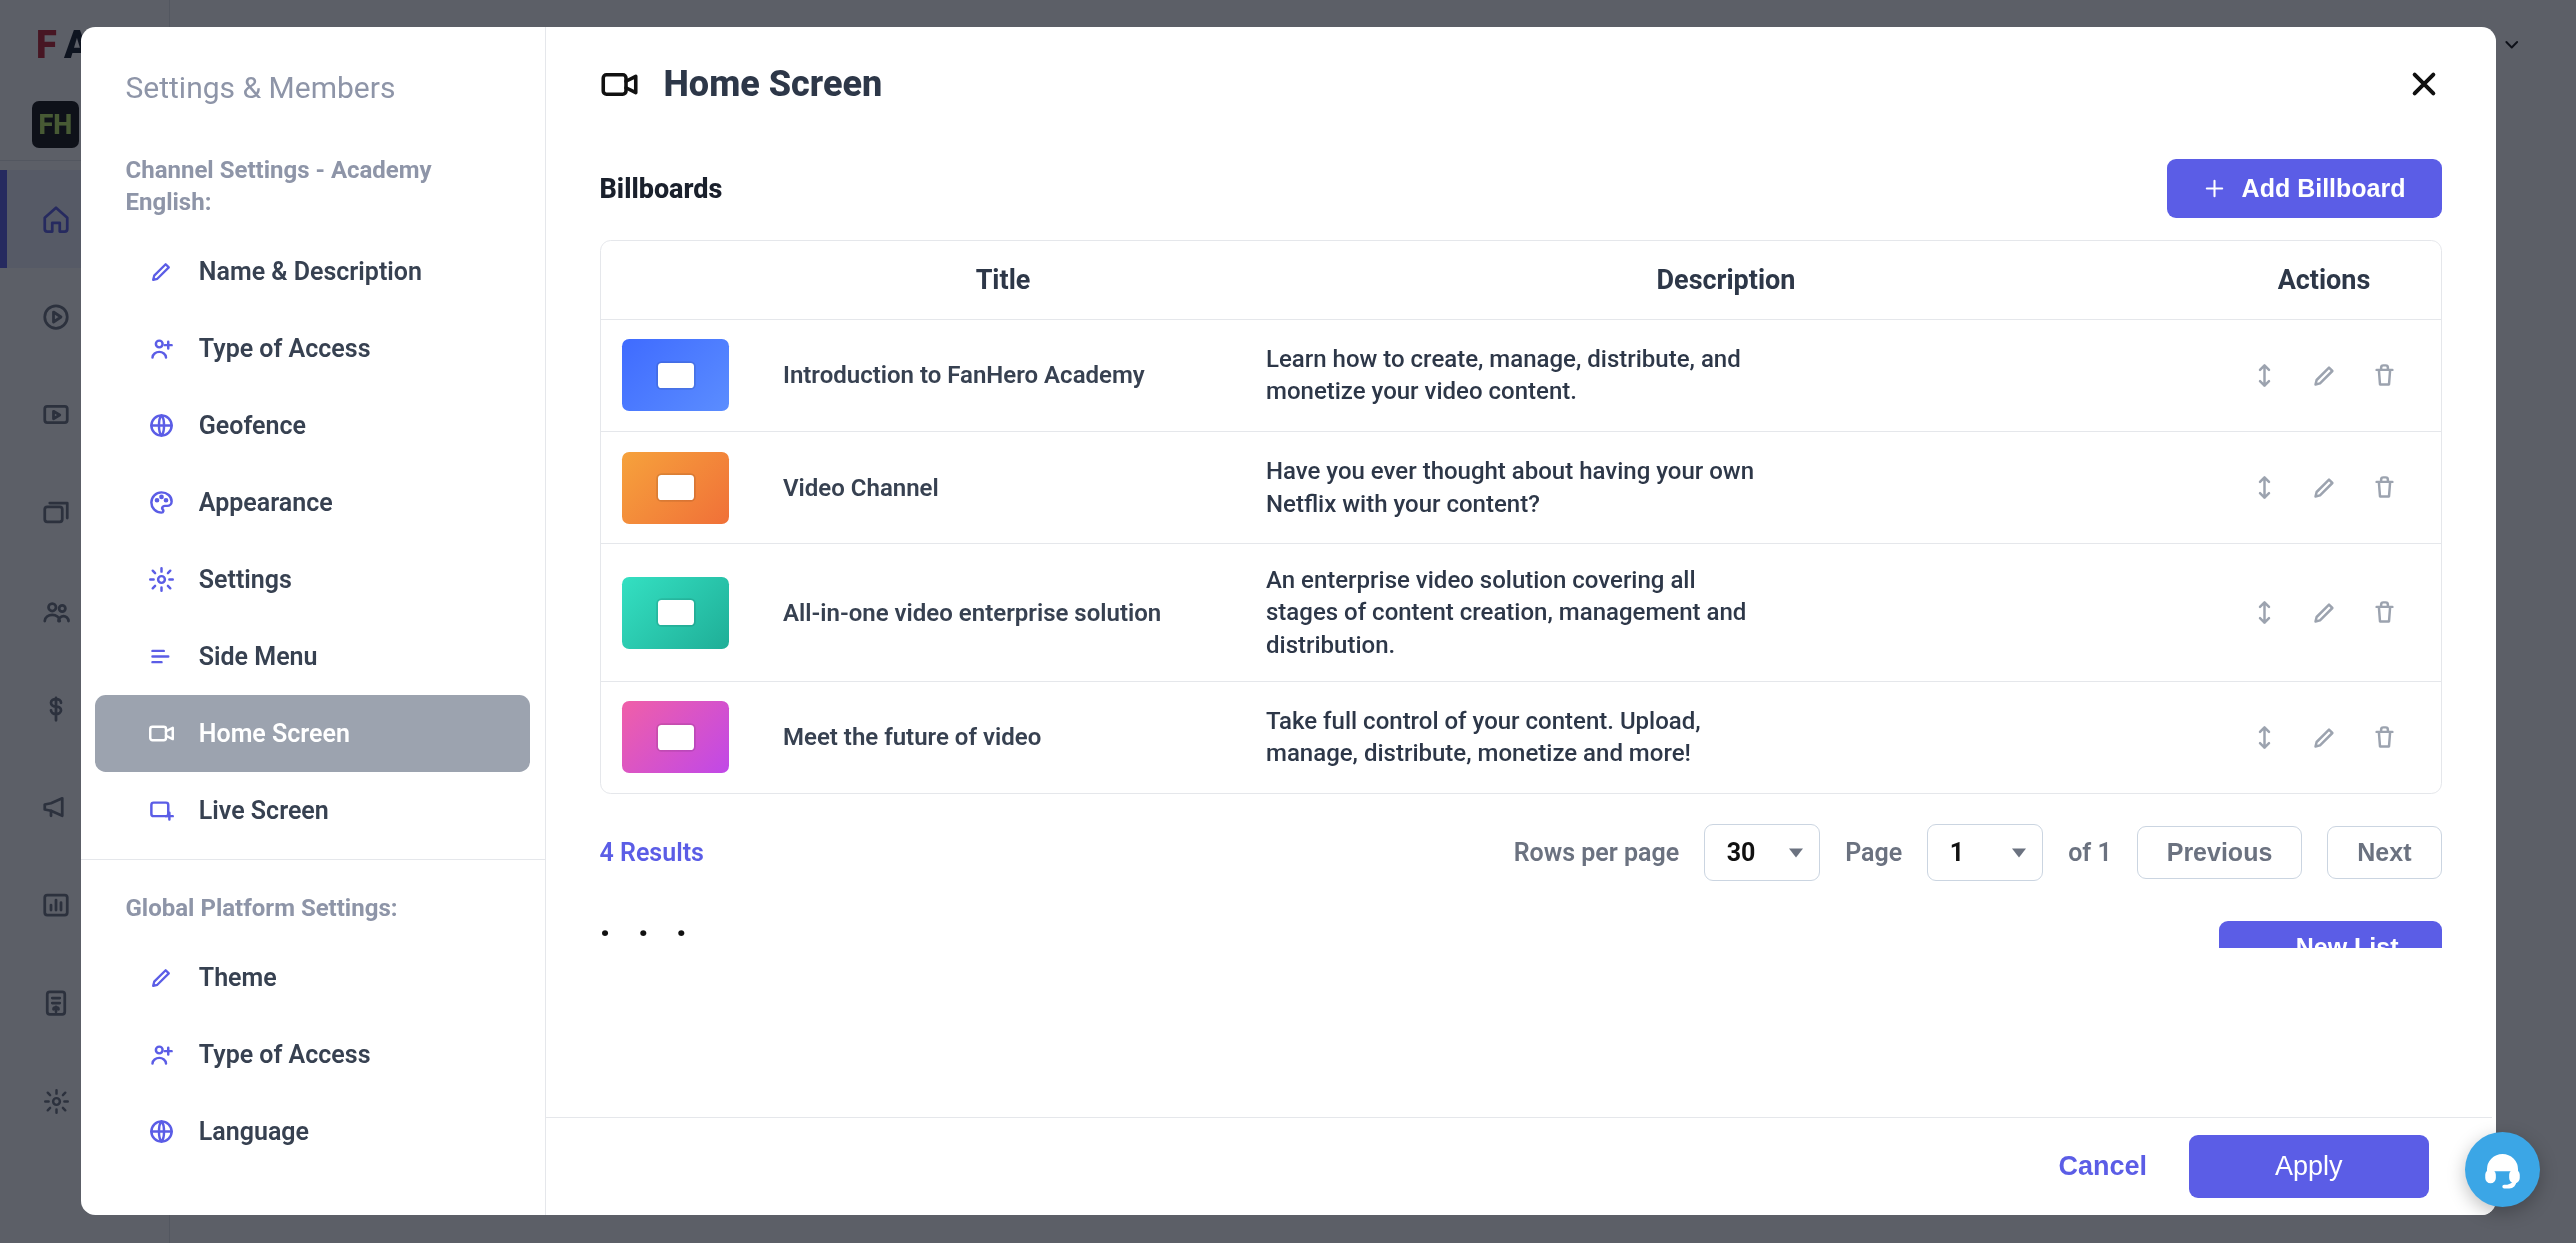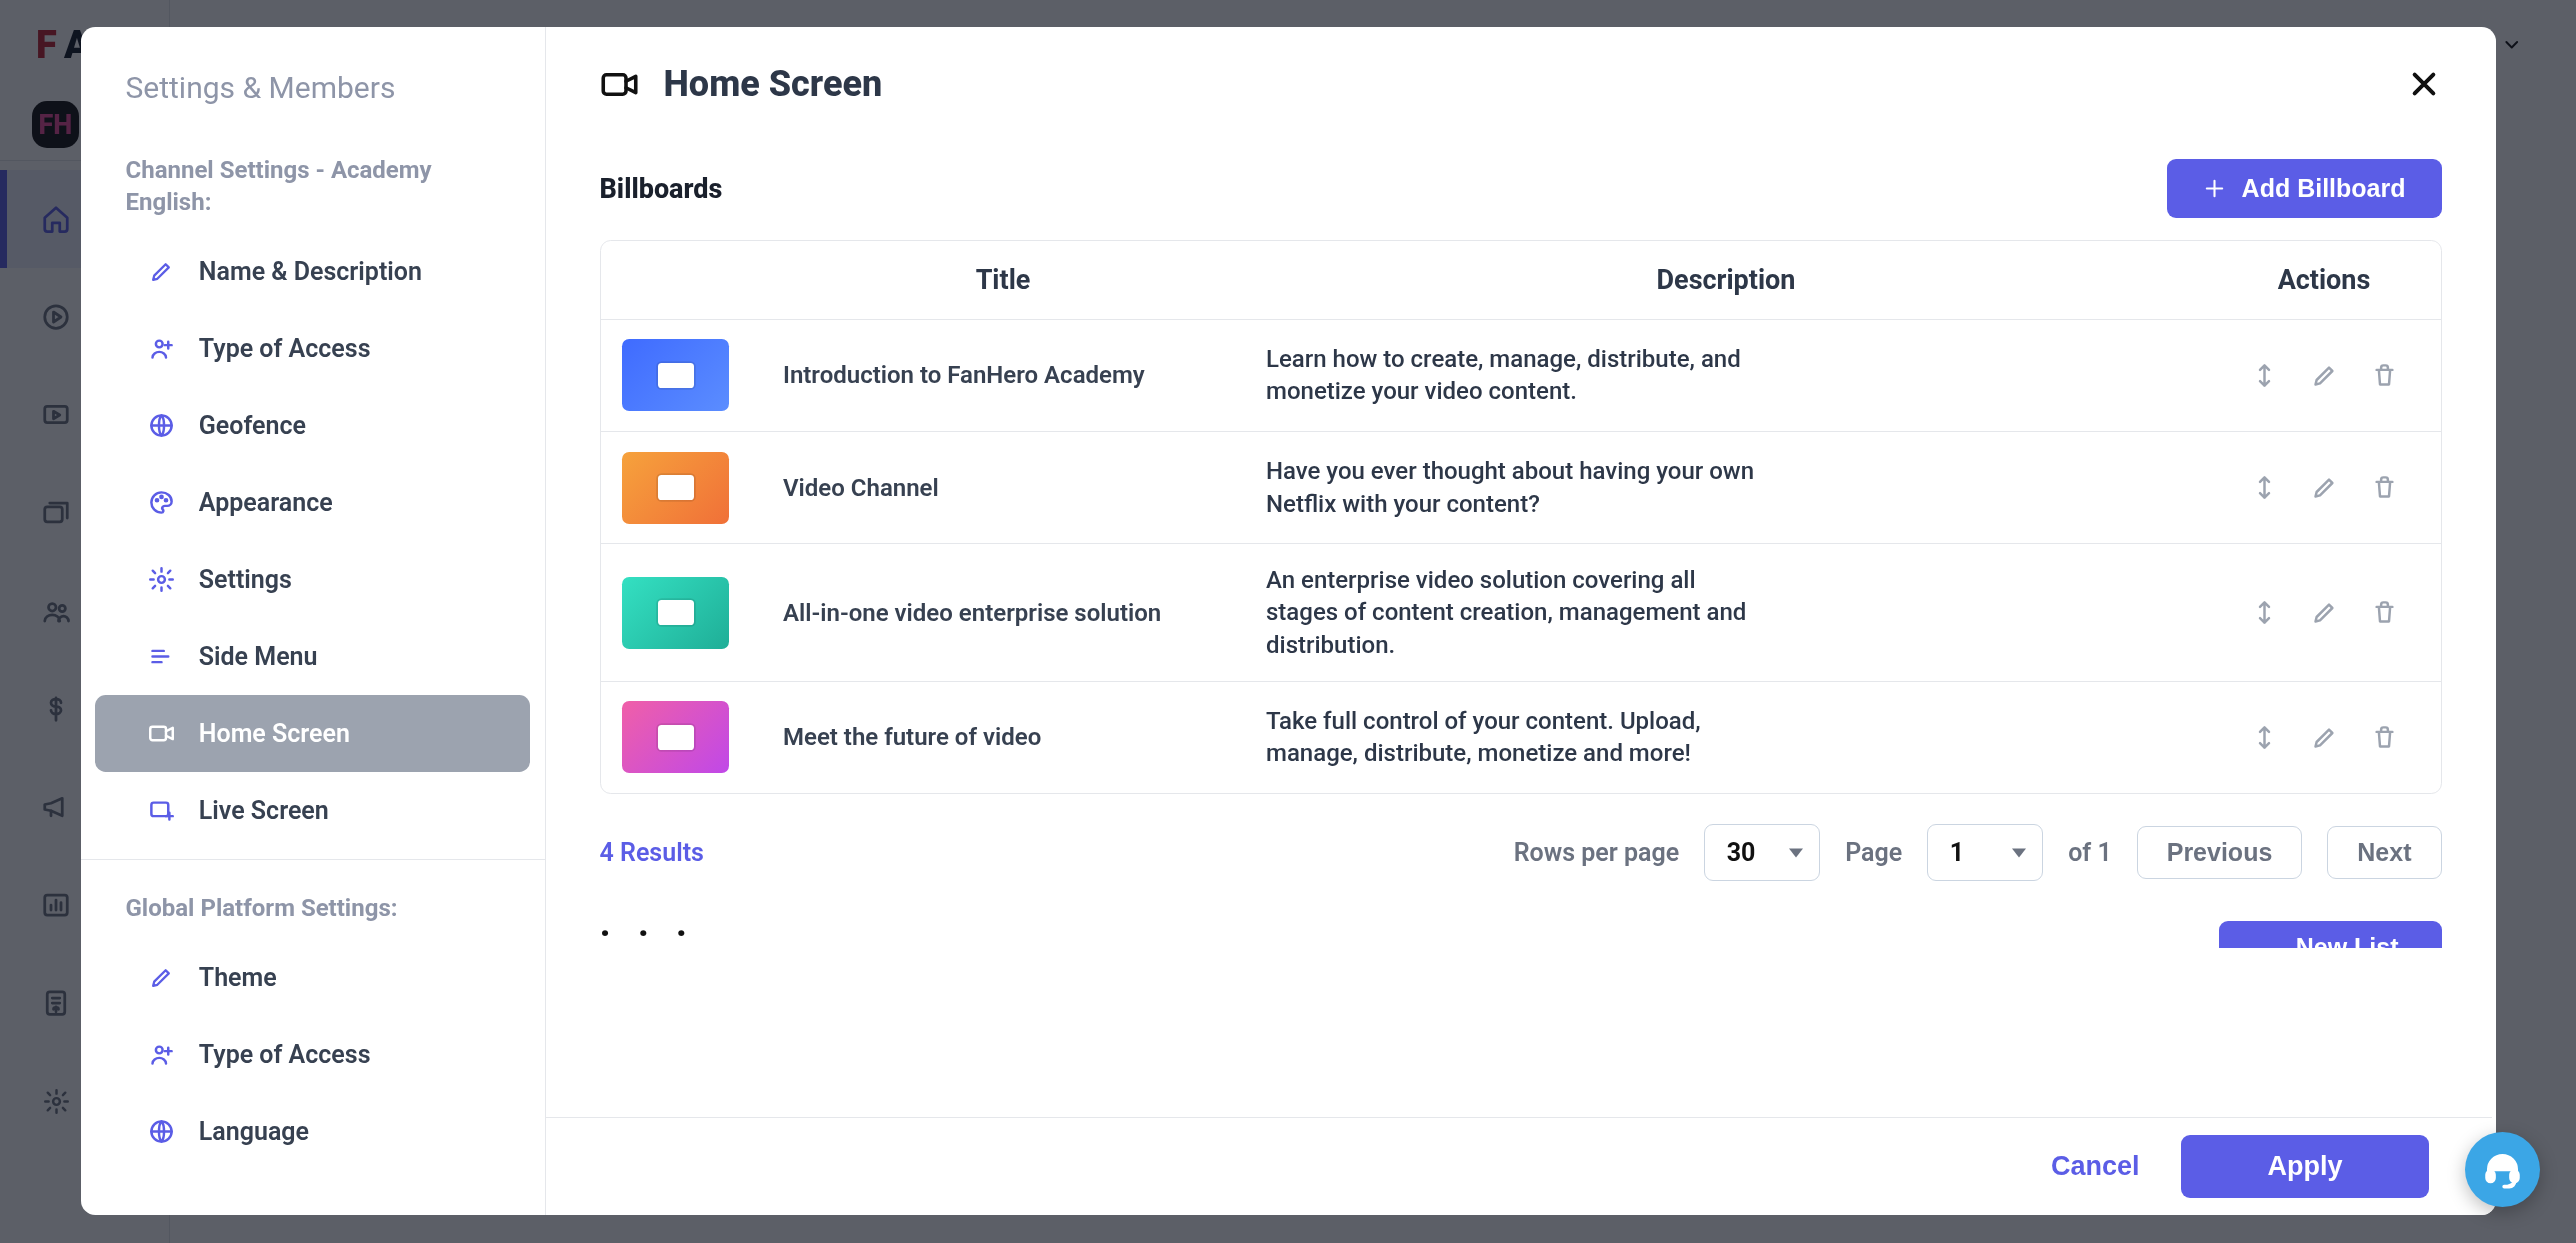--- a/index.html
+++ b/index.html
@@ -31,21 +31,21 @@
   .app-nav {
     width: 170px; min-width: 170px;
     background: #fff;
     border-right: 0.9px solid var(--divider);
     padding-top: 0;
   }
   .app-logo-row { height: 89px; display:flex; align-items:center; padding-left:36px; gap:7.2px;}
   .app-logo-f { font-weight:900; font-size:38px; color:#c01f2e;}
   .app-logo-rest { font-weight:900; font-size:38px; color:#111827; letter-spacing:-0.9px;}
   .app-brand-row { height: 72px; display:flex; align-items:center; padding-left:32px; gap:18px; border-bottom:0.9px solid var(--divider);}
-  .brand-square { width:47px; height:47px; background:#111; color:#ec4899; font-weight:800; font-size:27px; display:flex; align-items:center; justify-content:center; border-radius:15px;}
+  .brand-square { width:47px; height:47px; background:#111; color:#bef264; font-weight:800; font-size:27px; display:flex; align-items:center; justify-content:center; border-radius:7px;}
   .brand-label { font-size:27px; font-weight:700; color:#111;}
   .app-nav-items { padding-top:9px; }
   .app-nav-item {
     height: 98px;
     display:flex; align-items:center;
     padding-left: 39px;
     gap: 27px;
     font-size: 27px; font-weight: 600;
     color: var(--text-mid);
   }
@@ -252,21 +252,21 @@
     color: var(--primary);
     font-size: 27px; font-weight:700;
     background:none; border:none;
     cursor:pointer;
   }
   .footer-apply {
     background: var(--primary);
     color:#fff;
     border:none; border-radius:9px;
     height: 63px; padding: 0 86px;
-    font-size:27px; font-weight:700;
+    font-size:27px; font-weight:400;
     cursor:pointer;
   }
   
   .support-fab {
     position:absolute; right: 36px; bottom: 36px;
     width: 75px; height:75px; border-radius:50%;
     background: var(--support-bg);
     display:flex; align-items:center; justify-content:center;
     box-shadow: 0 5.4px 18px rgba(0,0,0,.25);
     cursor:pointer;

